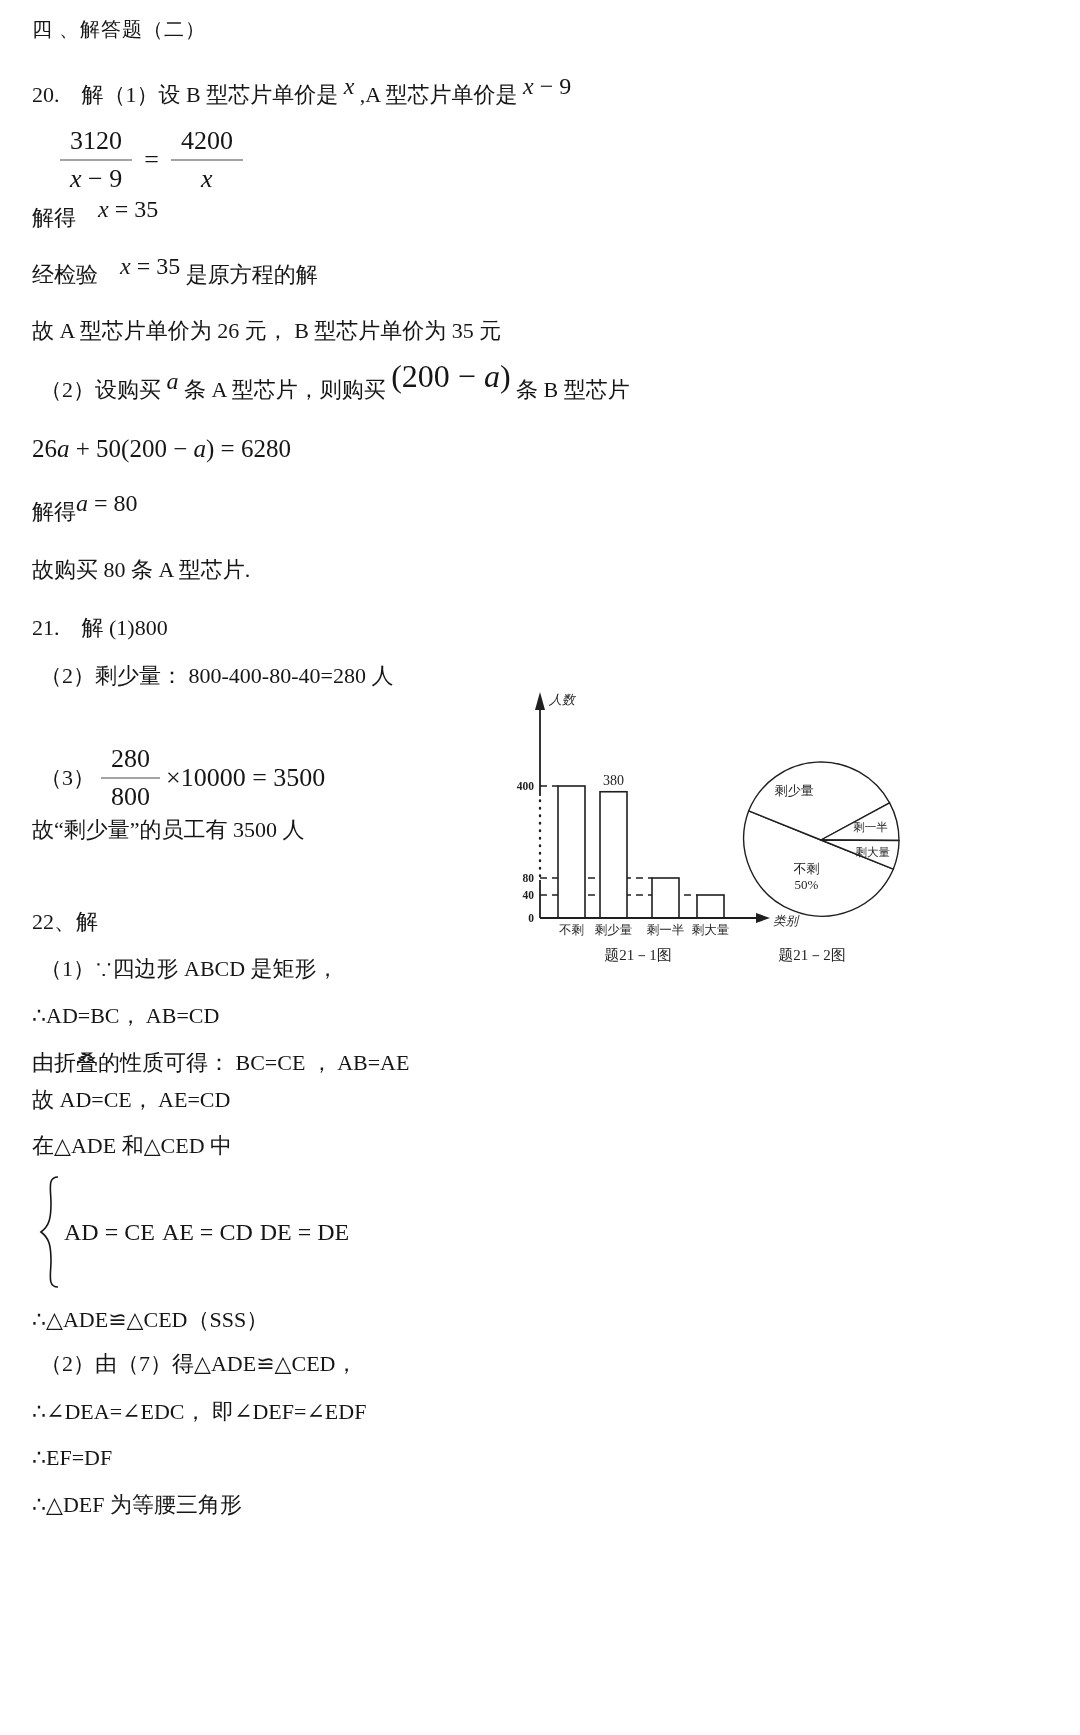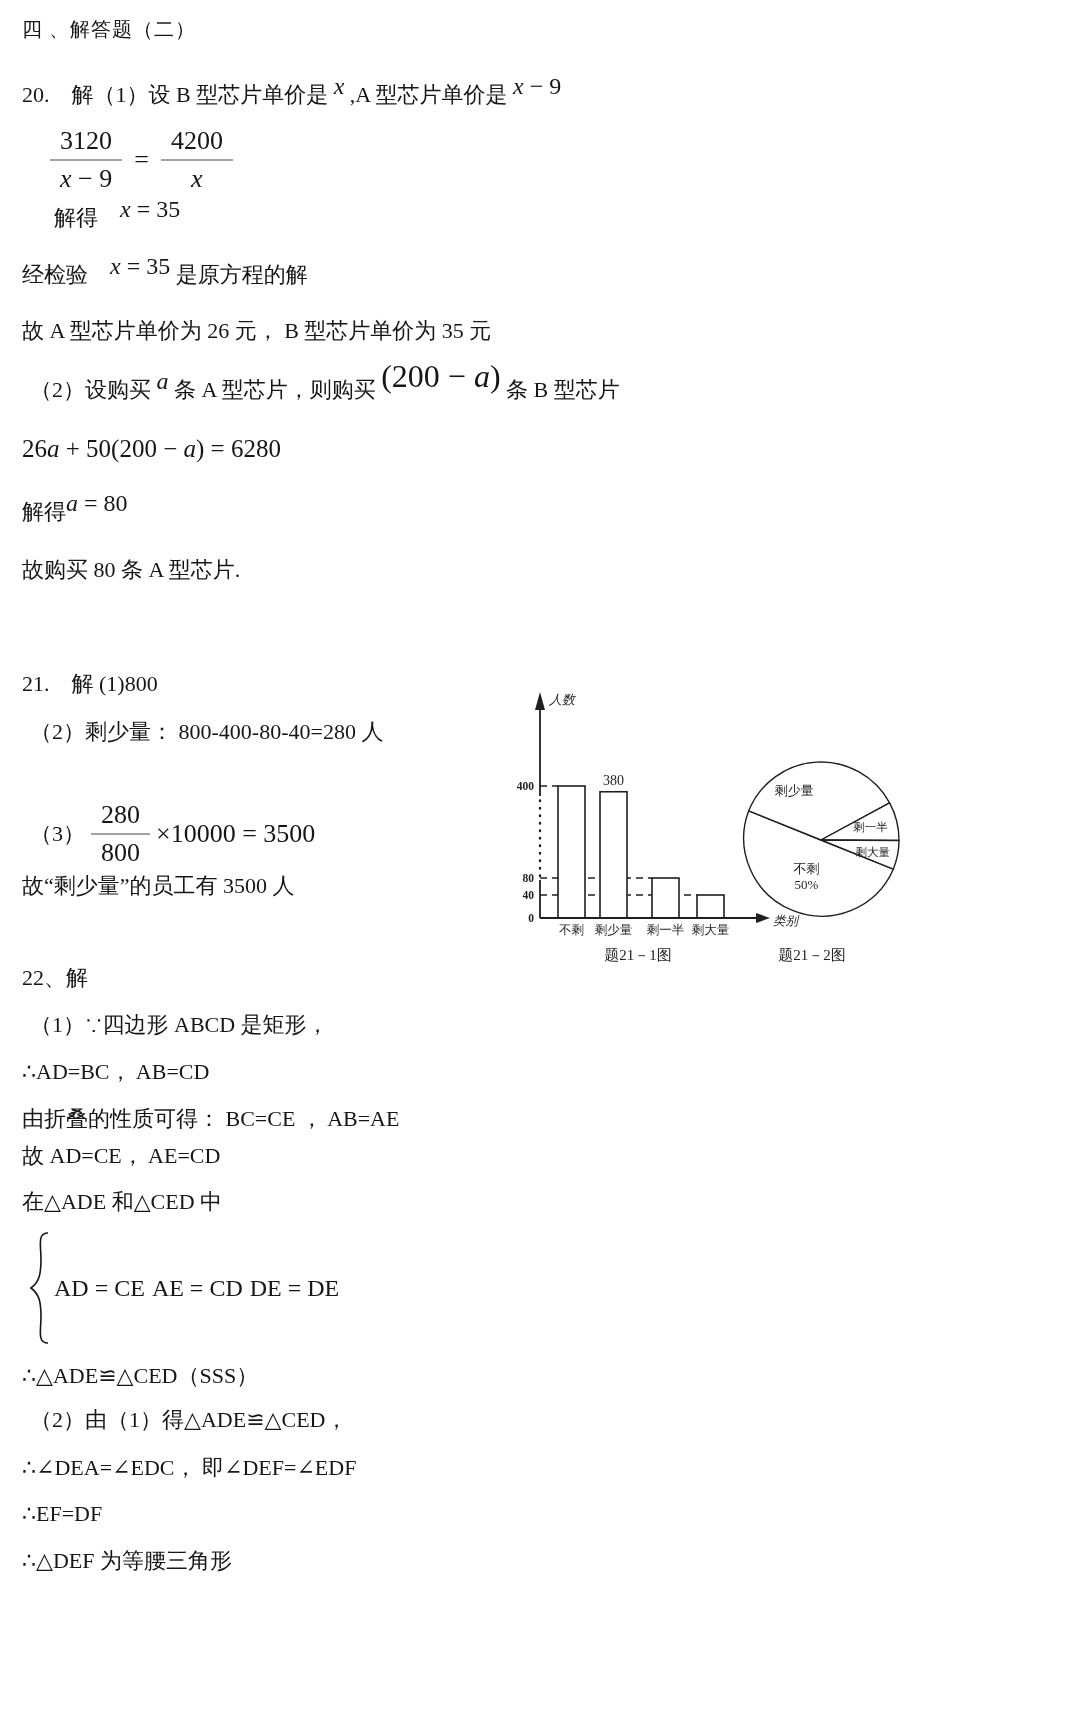--- a/index.html
+++ b/index.html
@@ -1,45 +1,45 @@
 <!DOCTYPE html>
 <html><head>
 <meta charset="utf-8">
 <style>
   html,body{margin:0;padding:0;background:#ffffff;color:#161616;
     font-family:"Liberation Serif","DejaVu Serif",serif;}
   .page{position:relative;width:1080px;height:1735px;box-sizing:border-box;
-    padding:14px 18px 0 22px;overflow:hidden;background:#fff;}
+    padding:14px 18px 0 32px;overflow:hidden;background:#fff;}
   .line{font-size:22px;line-height:30px;white-space:nowrap;}
   .lh34{line-height:34px;}
   .lh40{line-height:40px;}
   .lh44{line-height:44px;}
   .lh32{line-height:32px;}
   var,.it{font-style:italic;font-family:"Liberation Serif","DejaVu Serif",serif;}
   .sup{position:relative;top:-8px;font-size:24px;}
   .sup.big{font-size:32px;top:-10px;}
   .title{font-size:20px;line-height:30px;letter-spacing:1px;}
   
   .fracrow{display:flex;align-items:center;font-size:26px;}
   .frac{display:inline-block;text-align:center;vertical-align:middle;margin:0 6px;}
   .frac .num{display:block;border-bottom:2px solid #a3a3a3;padding:1px 10px 3px;}
   .frac .den{display:block;padding:3px 10px 0;}
   .eqsign{padding:0 6px;}
   
   #t1{margin-top:0;}
   #l20a{margin-top:30px;}
   #frac20{margin-top:10px;margin-left:22px;}
-  #solve1{margin-top:6px;margin-left:32px;}
+  #solve1{margin-top:6px;}
   #check{margin-top:22px;}
   #concl1{margin-top:24px;}
   #part2{margin-top:18px;margin-left:8px;}
   #eq2{margin-top:20px;font-size:25px;}
   #solve2{margin-top:28px;}
   #concl2{margin-top:26px;}
-  #l21a{margin-top:84px;}
+  #l21a{margin-top:28px;}
   #l21b{margin-top:18px;margin-left:8px;}
   #l21c{margin-top:52px;margin-left:8px;}
   #l21d{margin-top:3px;}
   #l22{margin-top:62px;}
   #l22a{margin-top:16px;margin-left:8px;}
   #l22b{margin-top:15px;}
   #l22c{margin-top:15px;}
   #l22d{margin-top:5px;}
   #l22e{margin-top:14px;}
   #sys{margin-top:12px;margin-left:6px;}
@@ -117,21 +117,21 @@
       <path d="M 20,3 C 9,3 13,16 13,29 C 13,45 11,52 3,58 C 11,64 13,71 13,87 C 13,100 9,113 20,113" fill="none" stroke="#161616" stroke-width="1.6"></path>
     </svg>
     <div class="sys-lines">
       <span>AD = CE</span>
       <span>AE = CD</span>
       <span>DE = DE</span>
     </div>
   </div>
 
   <div id="l22f" class="line lh32">∴△ADE≌△CED（SSS）</div>
-  <div id="l22g" class="line lh32">（2）由（1）得△ADE≌△CED，</div>
+  <div id="l22g" class="line lh32">（2）由（7）得△ADE≌△CED，</div>
   <div id="l22h" class="line lh32">∴∠DEA=∠EDC， 即∠DEF=∠EDF</div>
   <div id="l22i" class="line lh32">∴EF=DF</div>
   <div id="l22j" class="line lh32">∴△DEF 为等腰三角形</div>
 
   <div class="charts">
     <svg id="charts-svg" width="560" height="312" viewBox="0 0 560 312">
         <line x1="100" y1="122" x2="118" y2="122" stroke="#1f1f1f" stroke-width="1.5" stroke-dasharray="7 5"></line>
         <line x1="100" y1="214" x2="212" y2="214" stroke="#1f1f1f" stroke-width="1.5" stroke-dasharray="7 5"></line>
         <line x1="100" y1="231" x2="257" y2="231" stroke="#1f1f1f" stroke-width="1.5" stroke-dasharray="7 5"></line>
         <rect x="118" y="122" width="27" height="132" fill="#ffffff" stroke="#1f1f1f" stroke-width="1.6"></rect>

